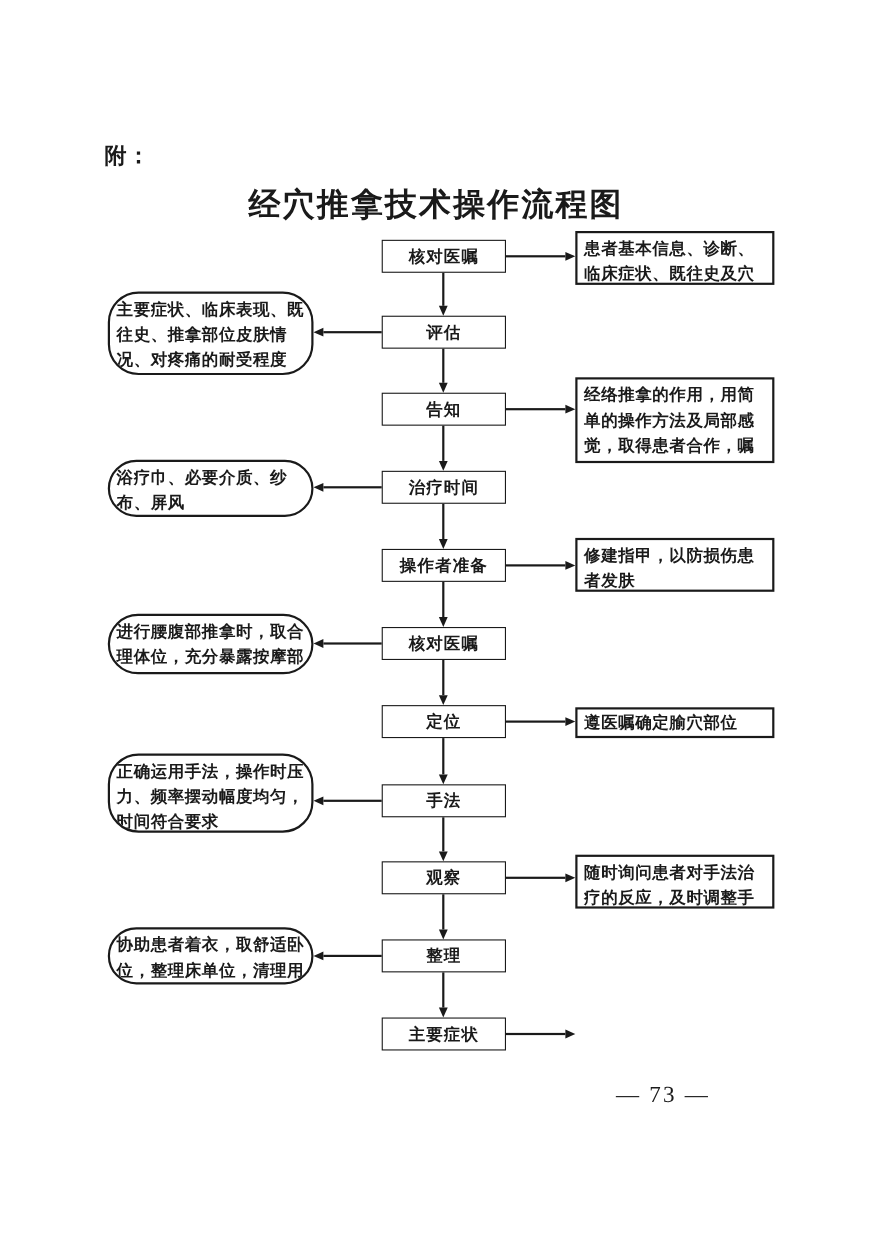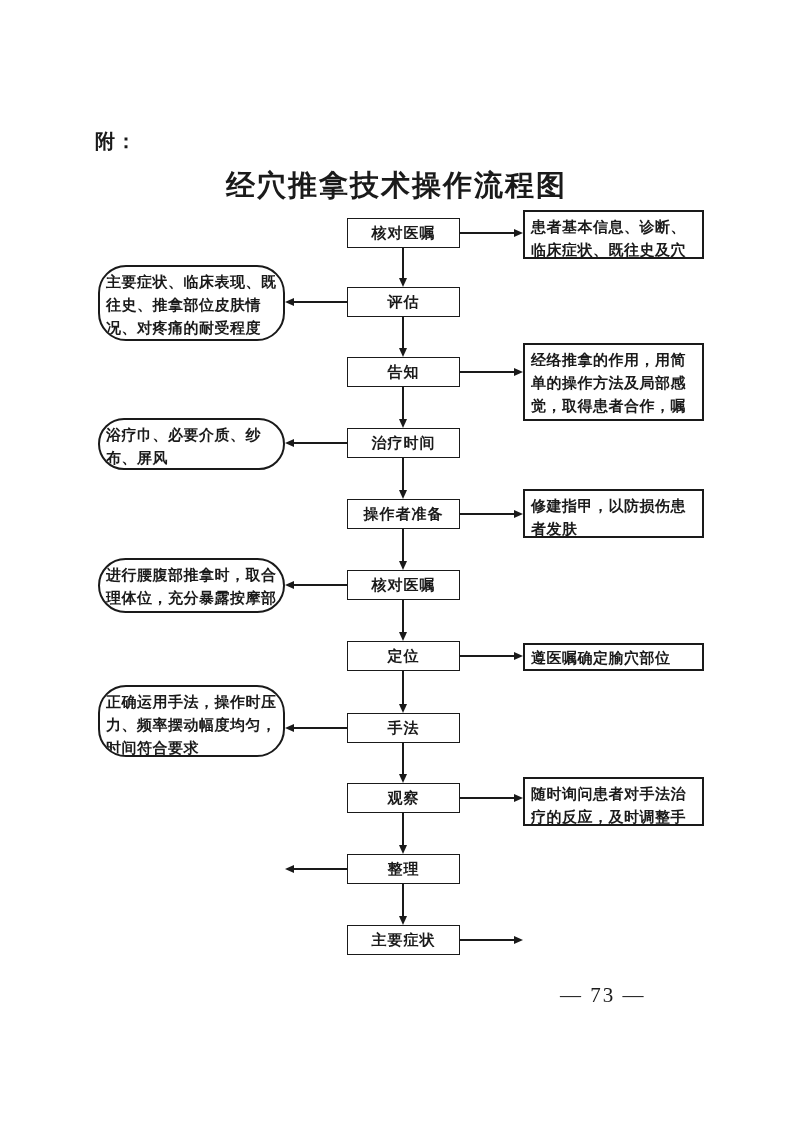--- a/index.html
+++ b/index.html
@@ -87,20 +87,21 @@
   <div class="arrow-v" style="top:600px;height:32px"></div>
   <div class="arrow-v" style="top:671px;height:33px"></div>
   <div class="arrow-v" style="top:743px;height:31px"></div>
   <div class="arrow-v" style="top:813px;height:32px"></div>
   <div class="arrow-v" style="top:884px;height:32px"></div>
 
   <div class="note note-left" style="top:265px;height:76px">主要症状、临床表现、既往史、推拿部位皮肤情况、对疼痛的耐受程度</div>
   <div class="note note-left" style="top:418px;height:52px">浴疗巾、必要介质、纱布、屏风</div>
   <div class="note note-left" style="top:558px;height:55px">进行腰腹部推拿时，取合理体位，充分暴露按摩部位</div>
   <div class="note note-left" style="top:685px;height:72px">正确运用手法，操作时压力、频率摆动幅度均匀，时间符合要求</div>
+  <div class="note note-left" style="top:843px;height:52px">协助患者着衣，取舒适卧位，整理床单位，清理用</div>
 
   <div class="note note-right" style="top:210px;height:49px">患者基本信息、诊断、临床症状、既往史及穴位</div>
   <div class="note note-right" style="top:343px;height:78px">经络推拿的作用，用简单的操作方法及局部感觉，取得患者合作，嘱患者排空二便</div>
   <div class="note note-right" style="top:489px;height:49px">修建指甲，以防损伤患者发肤</div>
   <div class="note note-right" style="top:643px;height:28px;line-height:20px">遵医嘱确定腧穴部位</div>
   <div class="note note-right" style="top:777px;height:49px">随时询问患者对手法治疗的反应，及时调整手法</div>
 
   <div class="arrow-h to-right" style="left:460px;top:232px;width:54px"></div>
   <div class="arrow-h to-right" style="left:460px;top:371px;width:54px"></div>
   <div class="arrow-h to-right" style="left:460px;top:513px;width:54px"></div>

